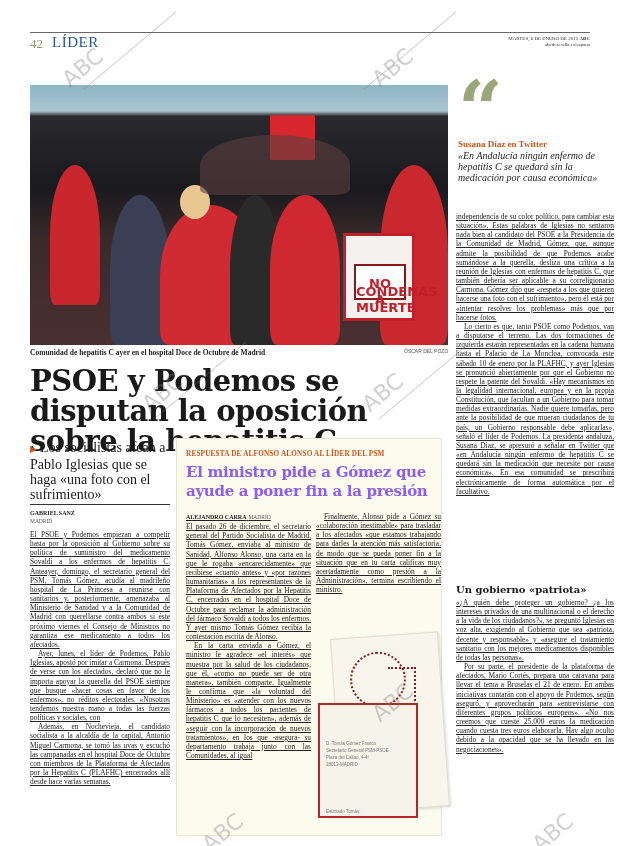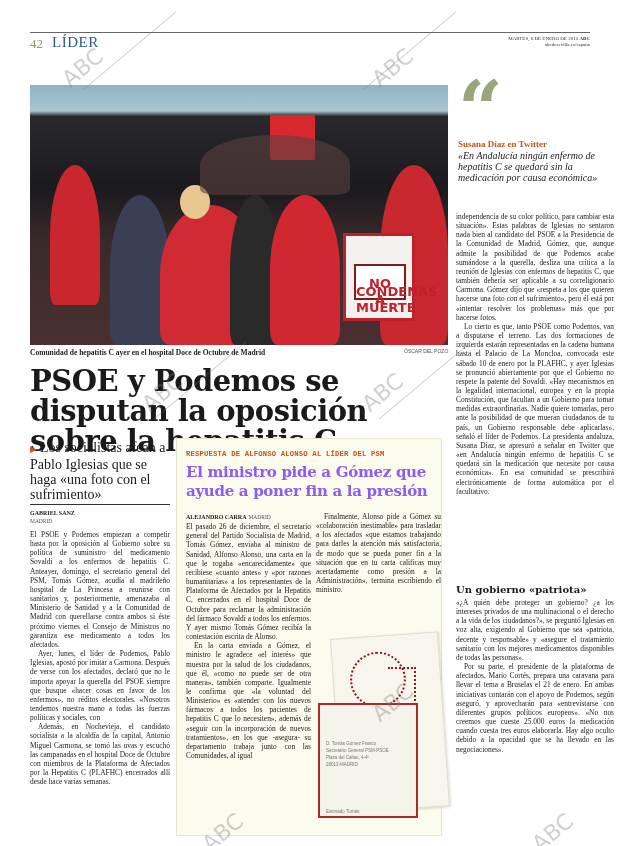--- a/index.html
+++ b/index.html
@@ -21,25 +21,25 @@
                 font-family:"DejaVu Sans", sans-serif; font-size:13px; font-weight:bold; color:#c0202a; text-align:center; padding-top:14px; line-height:8px; }
   .caption { left:30px; top:348px; font-size:7.5px; font-weight:bold; color:#222; font-family:"Liberation Serif", serif; }
   .credit { left:404px; top:348px; font-size:5px; color:#555; font-family:"Liberation Sans", sans-serif; }
   .headline { left:30px; top:366px; width:420px; font-family:"DejaVu Serif", serif; font-weight:bold; font-size:29px; line-height:30px; color:#1a1a1a; letter-spacing:-0.5px; }
   .subhead { left:30px; top:440px; width:140px; font-family:Liberation Serif, serif; font-size:14px; line-height:15px; color:#1a1a1a; }
   .subhead .tri { color:#c8541e; font-size:9px; margin-right:3px; }
   .byline-rule { left:30px; top:504px; width:140px; height:1px; background:#333; }
   .byline { left:30px; top:510px; font-size:6px; font-weight:bold; font-family:"Liberation Serif", serif; }
   .byplace { left:30px; top:518px; font-size:5.5px; color:#555; font-family:"Liberation Serif", serif; }
   .col { font-family:"Liberation Serif", serif; font-size:7.4px; line-height:9.15px; color:#222; text-align:justify; }
-  .col p { text-indent:8px; }
+  .col p { text-indent:8px;text-decoration:underline; }
   .col p.first { text-indent:0; }
   .col1 { left:30px; top:530px; width:140px; }
   .box { left:176px; top:438px; width:266px; height:398px; background:#fbfbee; border:1px solid #e7e7cf; }
-  .box-kicker { left:186px; top:450px; font-size:7.2px; color:#c8541e; font-weight:bold; font-family:Liberation Mono, monospace; letter-spacing:0.2px; }
+  .box-kicker { left:186px; top:450px; font-size:7.2px; color:#c8541e; font-weight:bold; font-family:Liberation Serif, serif; letter-spacing:0.2px; }
   .box-head { left:186px; top:463px; width:255px; font-family:"DejaVu Serif", serif; font-weight:bold; font-size:15px; line-height:19px; color:#8b5cf6; letter-spacing:-0.3px; }
   .col2 { left:186px; top:512px; width:125px; }
   .col3 { left:316px; top:512px; width:125px; }
   .byline2 { font-weight:bold; font-size:6px; }
   .letter-area { left:316px; top:625px; width:130px; height:200px; }
   .letter-back { position:absolute; left:20px; top:10px; width:108px; height:175px; background:#f7f5ec; border:1px solid #e0ddd0; transform:rotate(-4deg); box-shadow:1px 1px 3px rgba(0,0,0,0.15); }
   .circle { position:absolute; left:16px; top:15px; width:56px; height:56px; border-radius:50%; border:2px dotted #8a1c1c; }
   .letter-front { position:absolute; left:2px; top:78px; width:100px; height:115px; background:#f6f3ea; border:2px solid #b02828; font-family:"Liberation Sans", sans-serif; font-size:4.5px; color:#777; padding:35px 6px 0 6px; line-height:7px; }
   .connector { position:absolute; left:72px; top:42px; width:28px; height:38px; border-top:2px dotted #8a1c1c; border-right:2px dotted #8a1c1c; }
   .quote-mark { left:458px; top:80px; font-family:"DejaVu Serif", serif; font-size:78px; line-height:60px; color:#9aa67a; font-weight:bold; }

